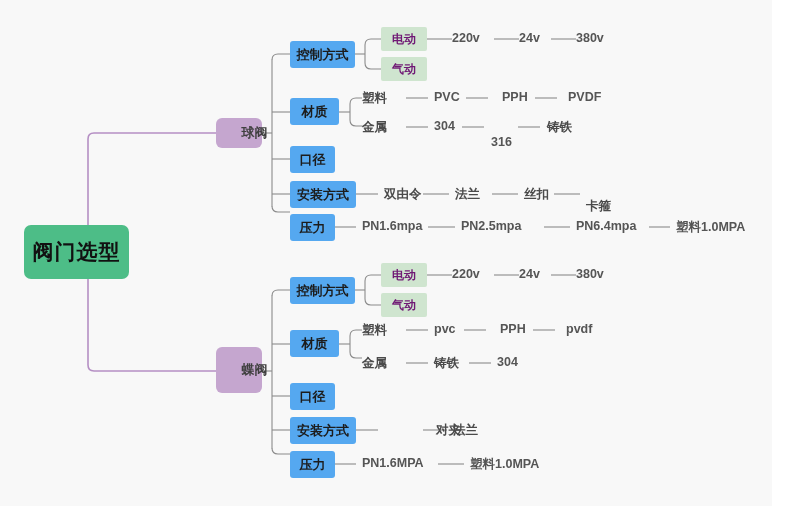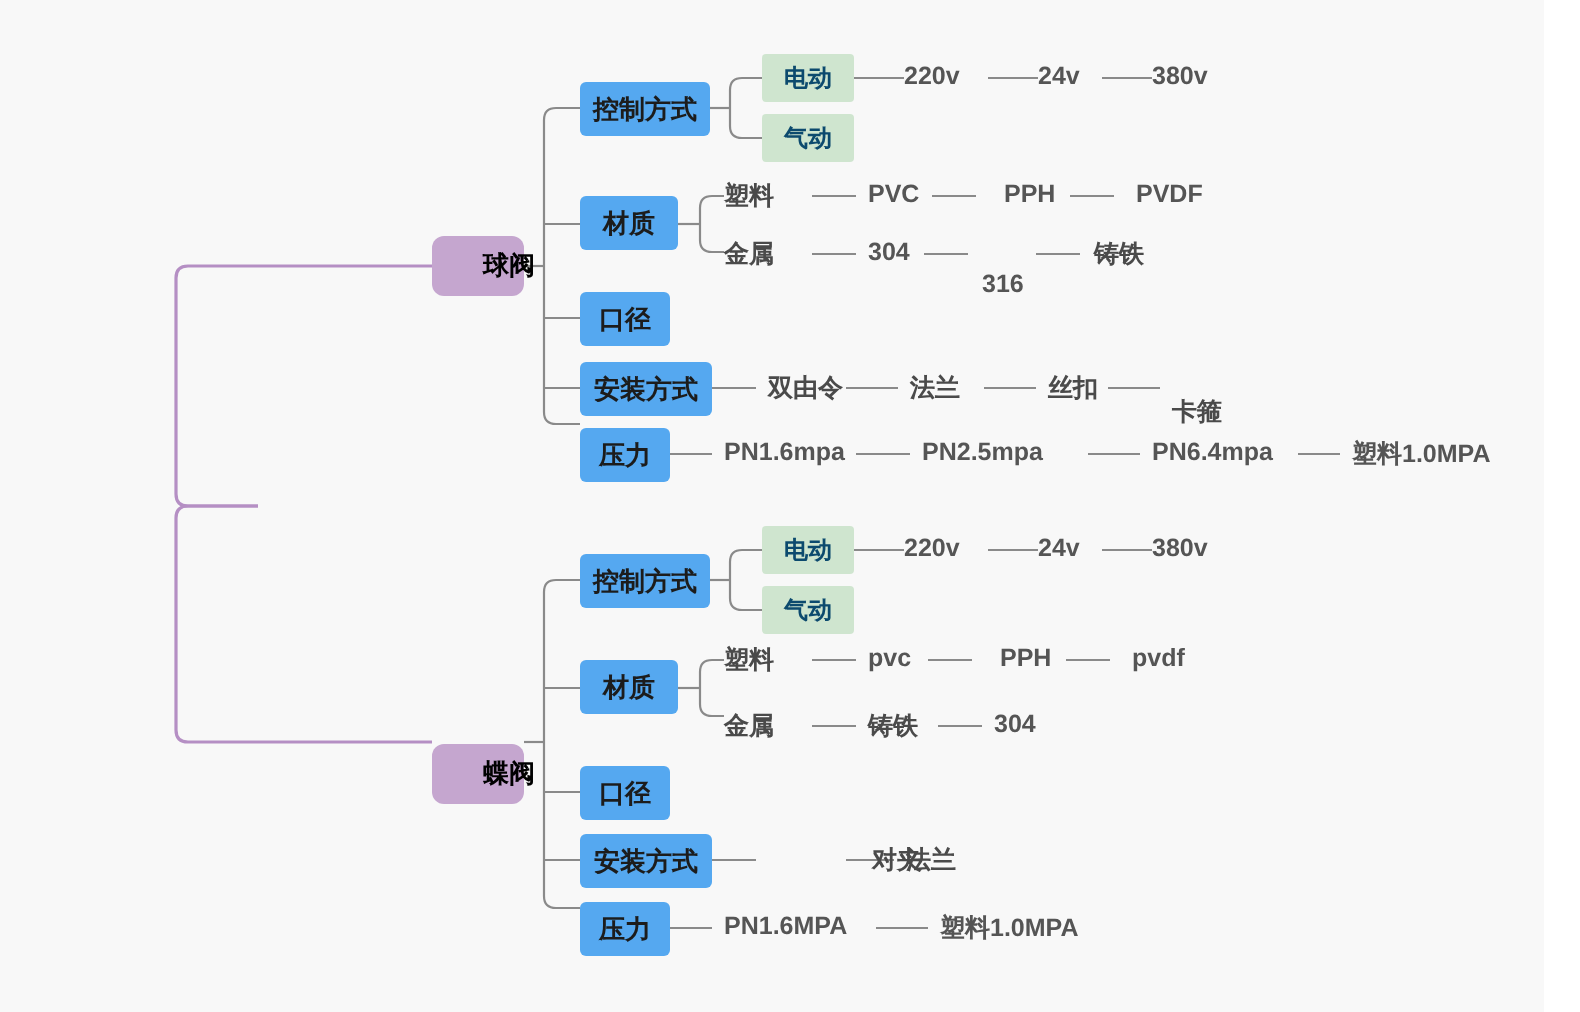--- a/index.html
+++ b/index.html
@@ -28,34 +28,34 @@
     background:#4dbd87;
     border-radius:7px;
     font-size:21px;font-weight:bold;
     color:#111;
     letter-spacing:1px;
   }
   .lvl2{
     background:#c5a6cf;
     border-radius:6px;
     font-size:13px;font-weight:bold;
-    color:#000000;
+    color:#404040;
     padding-left:31px;
   }
   .lvl3{
     background:#55a8f0;
     border-radius:3px;
     font-size:13px;font-weight:bold;
     color:#1c1c1c;
   }
   .lvl4box{
     background:#cfe5cf;
     border-radius:2px;
     font-size:12px;font-weight:bold;
-    color:#0c4a6e;
+    color:#701a75;
   }
   .plain{
     position:absolute;
     font-size:12.5px;
     font-weight:bold;
     color:#555555;
     white-space:nowrap;
     display:flex;align-items:center;
   }
   .plain.cn{font-weight:bold;color:#4a4a4a;}
@@ -136,20 +136,23 @@
     <path d="M 406 363 L 428 363" fill="none" stroke="#8a8a8a" stroke-width="1.1"></path>
     <path d="M 469 363 L 491 363" fill="none" stroke="#8a8a8a" stroke-width="1.1"></path>
 
     <path d="M 356 430 L 378 430" fill="none" stroke="#8a8a8a" stroke-width="1.1"></path>
     <path d="M 423 430 L 447 430" fill="none" stroke="#8a8a8a" stroke-width="1.1"></path>
 
     <path d="M 334 464 L 356 464" fill="none" stroke="#8a8a8a" stroke-width="1.1"></path>
     <path d="M 438 464 L 464 464" fill="none" stroke="#8a8a8a" stroke-width="1.1"></path>
   </svg>
 
+  <div class="node root" style="left:24px;top:225px;width:105px;height:54px;">
+    <span>阀门选型</span>
+  </div>
 
   <div class="node lvl2" style="left:216px;top:118px;width:46px;height:30px;">
     <span>球阀</span>
   </div>
 
   <div class="node lvl3" style="left:290px;top:41px;width:65px;height:27px;">
     <span>控制方式</span>
   </div>
   <div class="node lvl4box" style="left:381px;top:27px;width:46px;height:24px;">
     <span>电动</span>
@@ -225,21 +228,21 @@
   <div class="plain" style="left:461px;top:219px;">
       <span>PN2.5mpa</span>
     </div>
   <div class="plain" style="left:576px;top:219px;">
       <span>PN6.4mpa</span>
     </div>
   <div class="plain" style="left:676px;top:219px;">
       <span>塑料1.0MPA</span>
     </div>
 
-  <div class="node lvl2" style="left:216px;top:372px;width:46px;height:30px;">
+  <div class="node lvl2" style="left:216px;top:347px;width:46px;height:46px;">
     <span>蝶阀</span>
   </div>
 
   <div class="node lvl3" style="left:290px;top:277px;width:65px;height:27px;">
     <span>控制方式</span>
   </div>
   <div class="node lvl4box" style="left:381px;top:263px;width:46px;height:24px;">
     <span>电动</span>
   </div>
   <div class="node lvl4box" style="left:381px;top:293px;width:46px;height:24px;">

